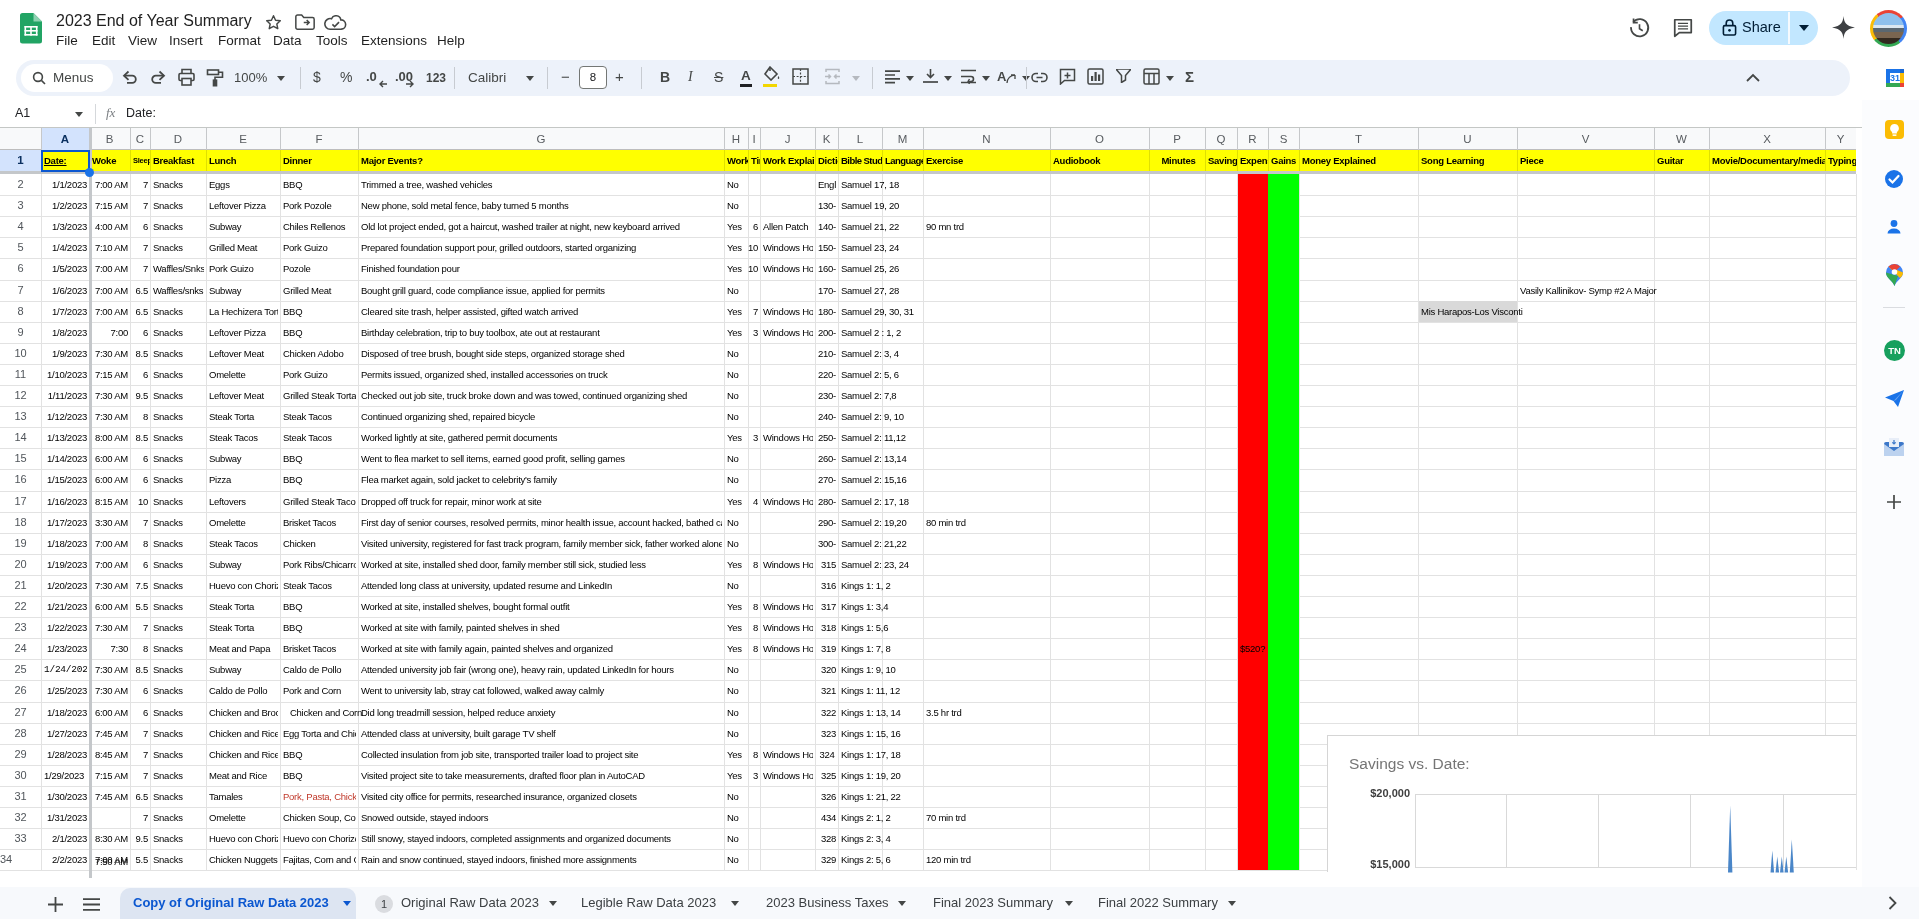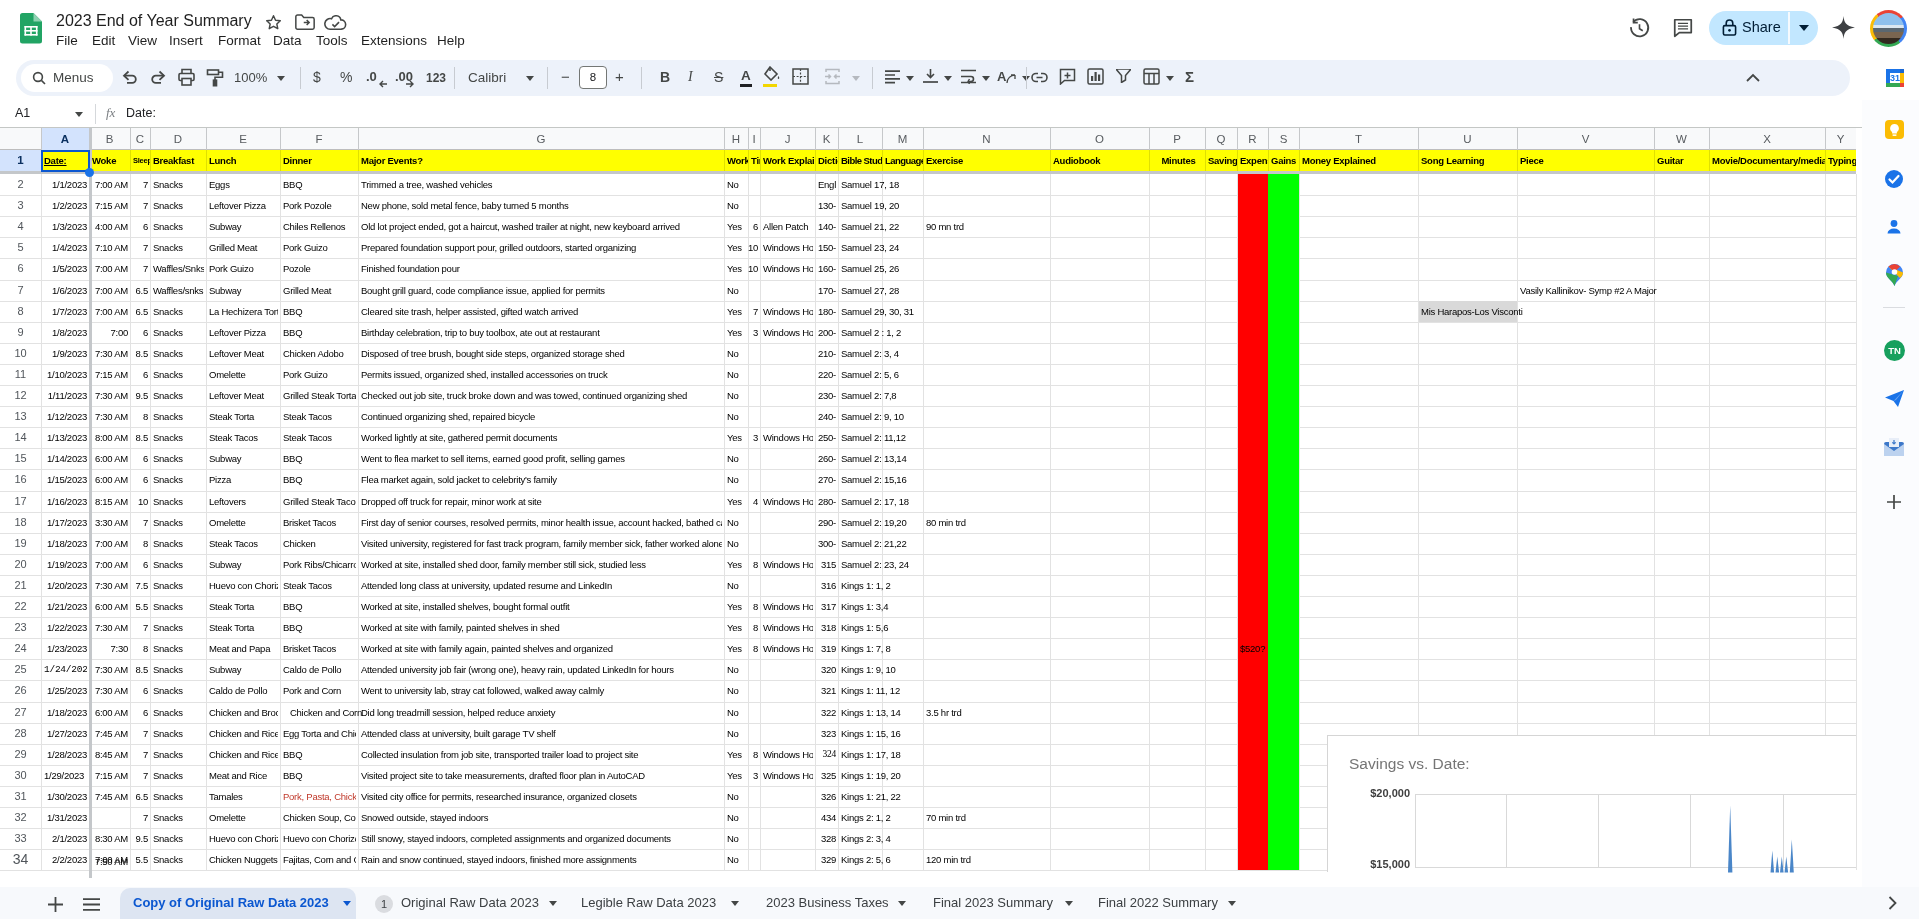--- a/index.html
+++ b/index.html
@@ -379,21 +379,21 @@
 <div class="ab" style="left:0;top:743.7px;width:41px;height:21.1px;font-size:11px;line-height:21.1px;text-align:center;color:#50555a">29</div>
 <div class="ab" style="left:0;top:785.9px;width:1856px;height:1px;background:#e2e2e2"></div>
 <div class="ab" style="left:0;top:764.8px;width:41px;height:21.1px;font-size:11px;line-height:21.1px;text-align:center;color:#50555a">30</div>
 <div class="ab" style="left:0;top:807.0px;width:1856px;height:1px;background:#e2e2e2"></div>
 <div class="ab" style="left:0;top:785.9px;width:41px;height:21.1px;font-size:11px;line-height:21.1px;text-align:center;color:#50555a">31</div>
 <div class="ab" style="left:0;top:828.1px;width:1856px;height:1px;background:#e2e2e2"></div>
 <div class="ab" style="left:0;top:807.0px;width:41px;height:21.1px;font-size:11px;line-height:21.1px;text-align:center;color:#50555a">32</div>
 <div class="ab" style="left:0;top:849.2px;width:1856px;height:1px;background:#e2e2e2"></div>
 <div class="ab" style="left:0;top:828.1px;width:41px;height:21.1px;font-size:11px;line-height:21.1px;text-align:center;color:#50555a">33</div>
 <div class="ab" style="left:0;top:870.3px;width:1856px;height:1px;background:#e2e2e2"></div>
-<div class="ab" style="left:0;top:849.2px;width:41px;height:21.1px;font-size:14px;line-height:21.1px;text-align:center;color:#50555a">34</div>
+<div class="ab" style="left:0;top:849.2px;width:41px;height:21.1px;font-size:11px;line-height:21.1px;text-align:left;color:#50555a">34</div>
 <div class="ab" style="left:1238px;top:174px;width:30px;height:696.3px;background:#f00"></div>
 <div class="ab" style="left:1268px;top:174px;width:31px;height:696.3px;background:#0f0"></div>
 <div class="ab" style="left:1419px;top:300.6px;width:98px;height:21.1px;background:#d9d9d9"></div>
 <div class="cell" style="left:44px;top:174.0px;width:43px;height:21.1px;line-height:21.1px;text-align:right;">1/1/2023</div>
 <div class="cell" style="left:92px;top:174.0px;width:36px;height:21.1px;line-height:21.1px;text-align:right;">7:00 AM</div>
 <div class="cell" style="left:133px;top:174.0px;width:15px;height:21.1px;line-height:21.1px;text-align:right;">7</div>
 <div class="cell" style="left:153px;top:174.0px;width:51px;height:21.1px;line-height:21.1px;text-align:left;">Snacks</div>
 <div class="cell" style="left:209px;top:174.0px;width:69px;height:21.1px;line-height:21.1px;text-align:left;">Eggs</div>
 <div class="cell" style="left:283px;top:174.0px;width:73px;height:21.1px;line-height:21.1px;text-align:left;">BBQ</div>
 <div class="cell" style="left:361px;top:174.0px;width:361px;height:21.1px;line-height:21.1px;text-align:left;">Trimmed a tree, washed vehicles</div>
@@ -691,21 +691,21 @@
 <div class="cell" style="left:44px;top:743.7px;width:43px;height:21.1px;line-height:21.1px;text-align:right;">1/28/2023</div>
 <div class="cell" style="left:92px;top:743.7px;width:36px;height:21.1px;line-height:21.1px;text-align:right;">8:45 AM</div>
 <div class="cell" style="left:133px;top:743.7px;width:15px;height:21.1px;line-height:21.1px;text-align:right;">7</div>
 <div class="cell" style="left:153px;top:743.7px;width:51px;height:21.1px;line-height:21.1px;text-align:left;">Snacks</div>
 <div class="cell" style="left:209px;top:743.7px;width:69px;height:21.1px;line-height:21.1px;text-align:left;">Chicken and Rice</div>
 <div class="cell" style="left:283px;top:743.7px;width:73px;height:21.1px;line-height:21.1px;text-align:left;">BBQ</div>
 <div class="cell" style="left:361px;top:743.7px;width:361px;height:21.1px;line-height:21.1px;text-align:left;">Collected insulation from job site, transported trailer load to project site</div>
 <div class="cell" style="left:727px;top:743.7px;width:19px;height:21.1px;line-height:21.1px;text-align:left;">Yes</div>
 <div class="cell" style="left:740px;top:743.7px;width:18px;height:21.1px;line-height:21.1px;text-align:right;">8</div>
 <div class="cell" style="left:763px;top:743.7px;width:50px;height:21.1px;line-height:21.1px;text-align:left;">Windows Hours</div>
-<div class="cell" style="left:818px;top:743.7px;width:18px;height:21.1px;line-height:21.1px;text-align:right;font-family:Liberation Serif, serif;">324</div>
+<div class="cell" style="left:818px;top:743.7px;width:18px;height:21.1px;line-height:21.1px;text-align:center;">324</div>
 <div class="cell" style="left:841px;top:743.7px;width:80px;height:21.1px;line-height:21.1px;">Kings 1: 17, 18</div>
 <div class="cell" style="left:44px;top:764.8px;width:43px;height:21.1px;line-height:21.1px;text-align:left;">1/29/2023</div>
 <div class="cell" style="left:92px;top:764.8px;width:36px;height:21.1px;line-height:21.1px;text-align:right;">7:15 AM</div>
 <div class="cell" style="left:133px;top:764.8px;width:15px;height:21.1px;line-height:21.1px;text-align:right;">7</div>
 <div class="cell" style="left:153px;top:764.8px;width:51px;height:21.1px;line-height:21.1px;text-align:left;">Snacks</div>
 <div class="cell" style="left:209px;top:764.8px;width:69px;height:21.1px;line-height:21.1px;text-align:left;">Meat and Rice</div>
 <div class="cell" style="left:283px;top:764.8px;width:73px;height:21.1px;line-height:21.1px;text-align:left;">BBQ</div>
 <div class="cell" style="left:361px;top:764.8px;width:361px;height:21.1px;line-height:21.1px;text-align:left;">Visited project site to take measurements, drafted floor plan in AutoCAD</div>
 <div class="cell" style="left:727px;top:764.8px;width:19px;height:21.1px;line-height:21.1px;text-align:left;">Yes</div>
 <div class="cell" style="left:740px;top:764.8px;width:18px;height:21.1px;line-height:21.1px;text-align:right;">3</div>

